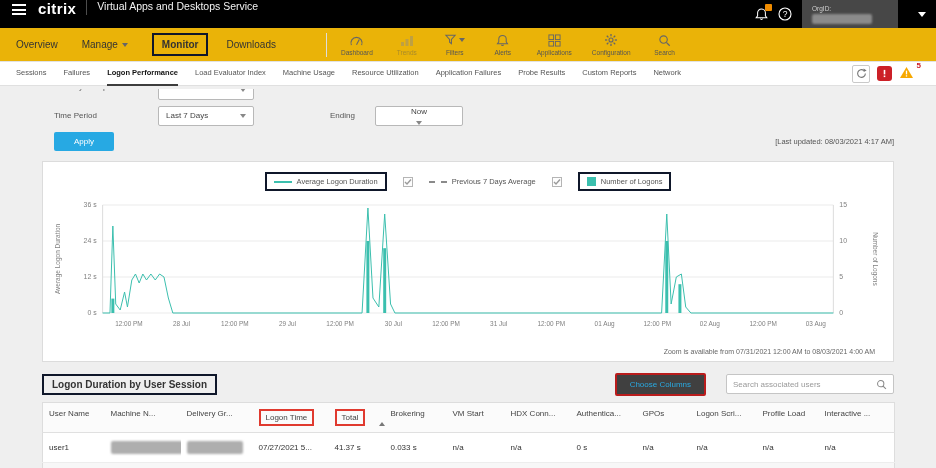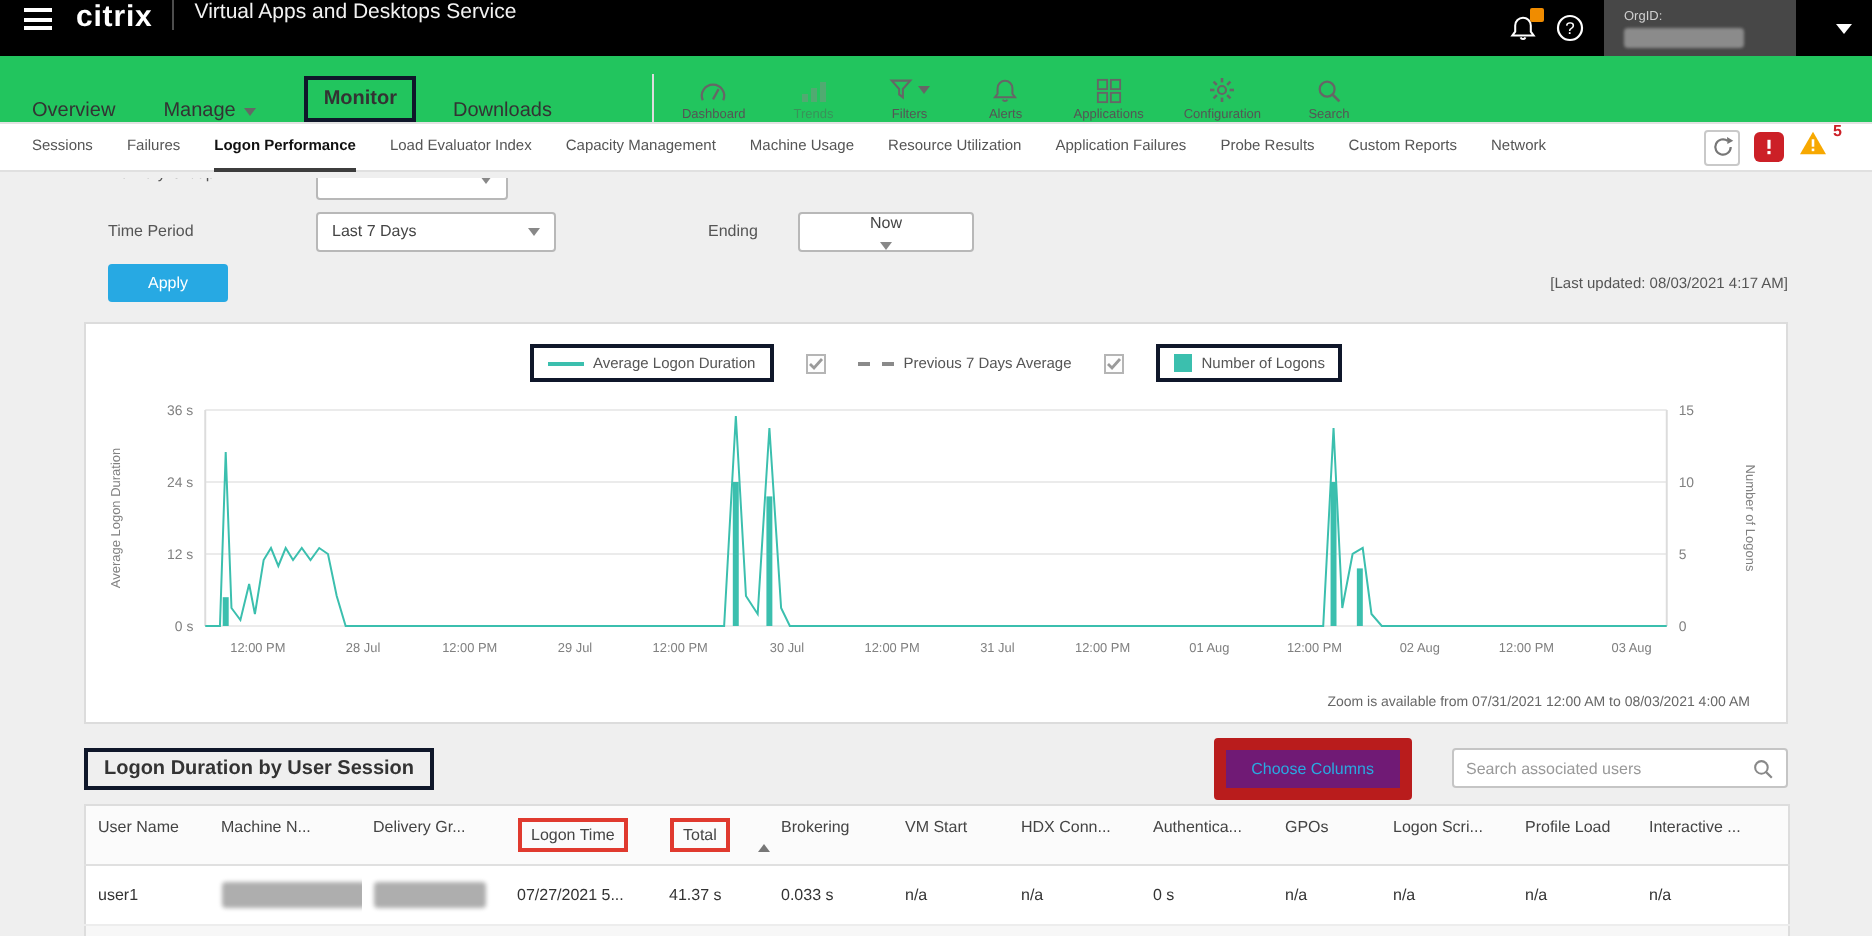--- a/index.html
+++ b/index.html
@@ -17,21 +17,21 @@
   .tb-right { margin-left:auto; display:flex; align-items:center; gap:10px; height:100%; }
   .tb-icon { position:relative; display:flex; align-items:center; cursor:pointer; }
   .bell-badge { position:absolute; top:-3px; right:-4px; width:7px; height:7px; background:#f08c00; border-radius:1px; }
   .org-panel { height:28px; background:#474747; display:flex; flex-direction:column; justify-content:center; padding:0 10px; gap:2px; cursor:pointer; min-width:96px; }
   .org-label { font-size:6.5px; color:#cfcfcf; }
   .redact { background:#9a9a9a; border-radius:2px; filter:blur(0.8px); }
   .org-redact { width:60px; height:10px; background:#8b8b8b; }
   .tb-caret { width:0; height:0; border-left:4px solid transparent; border-right:4px solid transparent; border-top:5px solid #fff; margin:0 10px; cursor:pointer; }
 
   
-  .navbar { height:34px; background:#22c55e; border-bottom:1px solid #e2e2e2; display:flex; align-items:flex-end; padding:0 16px; }
+  .navbar { height:34px; background:#eab308; border-bottom:1px solid #e2e2e2; display:flex; align-items:center; padding:0 16px; }
   .nav-item { font-size:10px; color:#333; margin-right:24px; display:flex; align-items:center; gap:4px; cursor:pointer; white-space:nowrap; }
   .nav-caret { width:0; height:0; border-left:3.5px solid transparent; border-right:3.5px solid transparent; border-top:4px solid #666; }
   .ann { border:2px solid #0f172a; }
   .nav-item.ann { padding:4px 8px; font-weight:bold; margin-right:18px; }
   .nav-divider { width:1px; height:24px; background:#ddd; margin:0 14px 0 26px; }
   .nav-tools { display:flex; align-items:flex-end; gap:20px; }
   .tool { display:flex; flex-direction:column; align-items:center; gap:2px; font-size:6.5px; color:#555; cursor:pointer; min-width:28px; }
   .tool.dim { opacity:.45; }
   .tool-ic { height:14px; display:flex; align-items:center; gap:2px; }
 
@@ -48,42 +48,42 @@
   
   .content { padding:3px 42px 0 42px; position:relative; }
   .clip-row { position:relative; height:13px; overflow:hidden; margin-left:12px; }
   .clip-label { position:absolute; top:-7px; left:0; font-size:8px; color:#555; }
   .clip-select { position:absolute; top:-9px; left:104px; width:96px; }
   .filter-row { display:flex; align-items:center; margin-left:12px; margin-top:3px; height:21px; }
   .f-label { font-size:8px; color:#555; }
   .lbl-time { width:104px; }
   .lbl-ending { margin-left:76px; width:45px; }
   .select { height:20px; background:#fff; border:1px solid #b8b8b8; border-radius:2px; display:flex; align-items:center; justify-content:space-between; padding:0 7px; font-size:8px; color:#444; cursor:pointer; }
-  .sel-time { width:120px; } .sel-ending { width:88px;flex-direction:column; }
+  .sel-time { width:96px; } .sel-ending { width:88px;flex-direction:column; }
   .sel-caret { width:0; height:0; border-left:3.5px solid transparent; border-right:3.5px solid transparent; border-top:4px solid #888; }
   .apply-row { display:flex; align-items:center; margin:6px 0 0 12px; height:19px; }
   .apply-btn { background:#27a9e3; color:#fff; border:none; border-radius:2px; font-size:8px; padding:5px 20px; cursor:pointer; font-family:Liberation Sans, sans-serif; }
   .last-updated { margin-left:auto; font-size:7.5px; color:#555; }
 
   
   .chart-card { margin-top:10px; background:#fff; border:1px solid #dcdcdc; padding:10px 8px 2px; }
   .legend { display:flex; align-items:center; justify-content:center; gap:16px; margin-bottom:4px; }
   .leg-item { display:flex; align-items:center; gap:5px; font-size:7.5px; color:#555; }
   .leg-item.ann { padding:3px 7px; }
   .sw-line { width:18px; height:2px; background:#3bbfae; }
   .sw-dash { width:18px; border-top:2px dashed #8a8a8a; }
   .sw-square { width:9px; height:9px; background:#3bbfae; }
   .leg-check { width:10px; height:10px; border:1px solid #b5b5b5; background:#fdfdfd; display:flex; align-items:center; justify-content:center; cursor:pointer; }
   .chart-svg { width:100%; height:150px; display:block; cursor:crosshair; }
   .zoom-note { text-align:right; font-size:7px; color:#666; padding:3px 10px 4px; }
 
   
   .table-head-row { display:flex; align-items:center; margin-top:10px; height:24px; }
   .table-title { font-size:10px; font-weight:bold; color:#333; padding:3px 8px; background:transparent; }
-  .choose-cols { margin-left:auto; background:#701a75; border:6px solid #b91c1c; color:#29a9e1; font-size:8px; padding:5px 13px; border-radius:2px; cursor:pointer; font-family:inherit; }
+  .choose-cols { margin-left:auto; background:#404040; border:2px solid #b91c1c; color:#29a9e1; font-size:8px; padding:5px 13px; border-radius:2px; cursor:pointer; font-family:inherit; }
   .search-box { margin-left:20px; width:168px; height:20px; background:#fff; border:1px solid #c5c5c5; border-radius:2px; display:flex; align-items:center; padding:0 6px; }
   .search-box input { border:none; outline:none; flex:1; font-size:8px; color:#444; font-family:inherit; min-width:0; background:transparent; }
   .search-box input::placeholder { color:#999; }
 
   .sess-table { width:100%; margin-top:6px; border-collapse:collapse; background:#fff; border:1px solid #ddd; table-layout:fixed; }
   .sess-table th { font-size:8px; font-weight:normal; color:#444; text-align:left; padding:6px 6px; background:#fbfbfb; border-bottom:1px solid #e0e0e0; white-space:nowrap; overflow:hidden; cursor:pointer; vertical-align:top; }
   .sess-table td { font-size:8px; color:#333; padding:8px 6px; border-bottom:1px solid #ededed; white-space:nowrap; overflow:hidden; }
   .sess-table tr.alt td { background:#f7f7f7; }
   .ann-sm { border:2px solid #e03a2f; padding:2px 5px; display:inline-block; }
   .sort-caret { width:0; height:0; border-left:3px solid transparent; border-right:3px solid transparent; border-bottom:4px solid #777; margin:3px 0 0 14px; }
@@ -220,21 +220,20 @@
         <span>Search</span>
       </span>
     </div>
   </div>
 
   <div class="subnav">
     <span class="subtab">Sessions</span>
     <span class="subtab">Failures</span>
     <span class="subtab active">Logon Performance</span>
     <span class="subtab">Load Evaluator Index</span>
-    <span class="subtab">Capacity Management</span>
     <span class="subtab">Machine Usage</span>
     <span class="subtab">Resource Utilization</span>
     <span class="subtab">Application Failures</span>
     <span class="subtab">Probe Results</span>
     <span class="subtab">Custom Reports</span>
     <span class="subtab">Network</span>
     <span class="sub-right">
       <span class="refresh-btn">
         <svg width="11" height="11" viewBox="0 0 12 12">
             <path d="M10.2 6 A4.2 4.2 0 1 1 8.6 2.7" fill="none" stroke="#777" stroke-width="1.2"></path>

